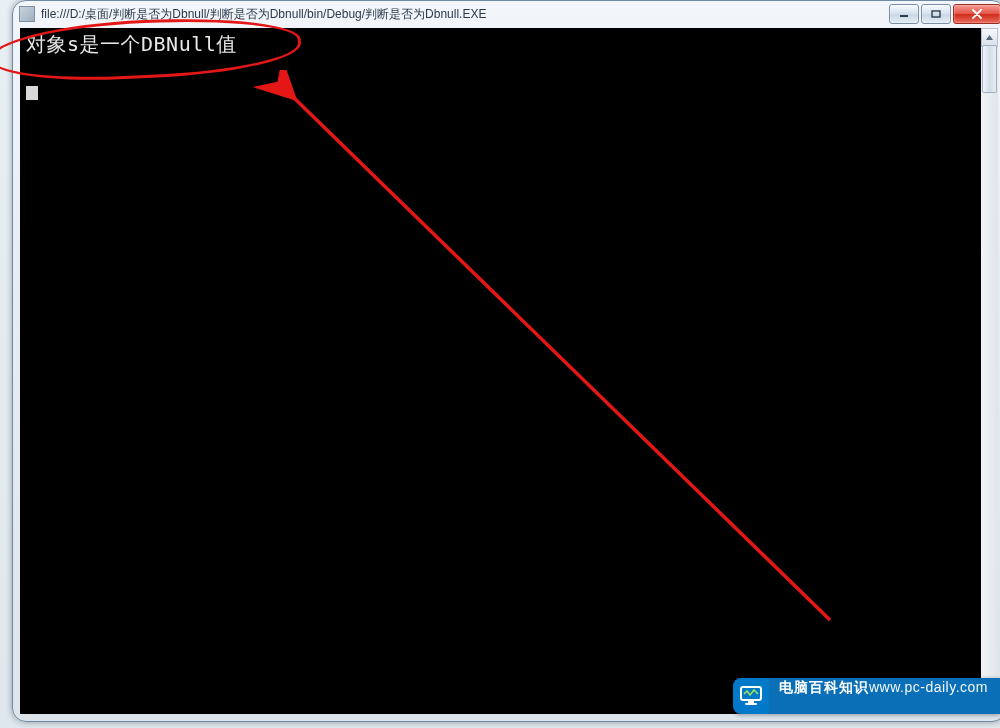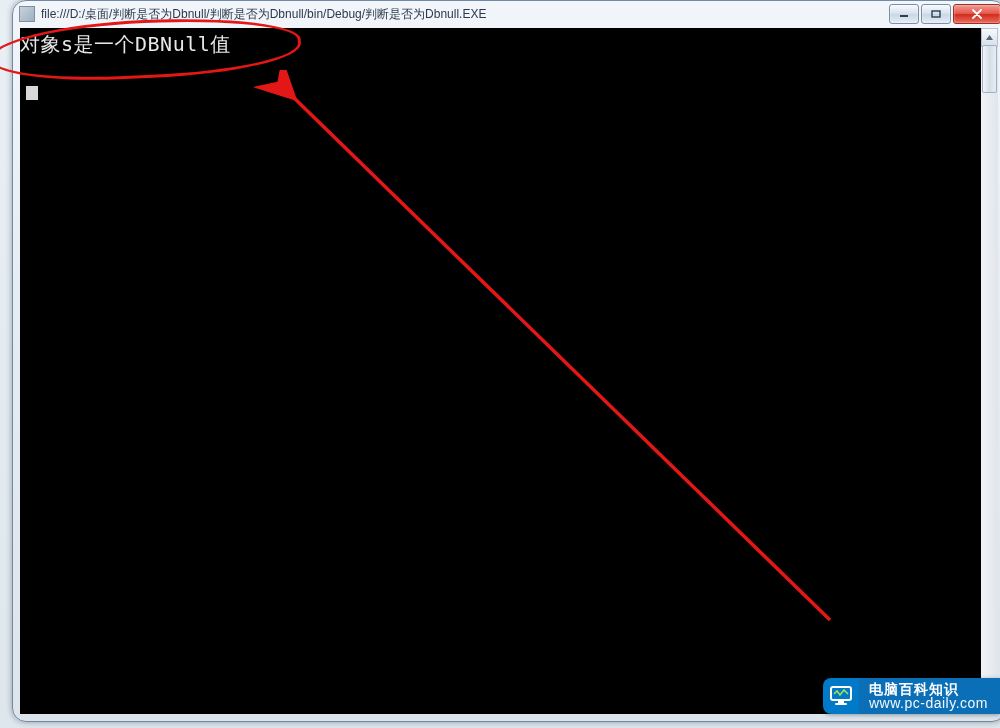--- a/index.html
+++ b/index.html
@@ -12,38 +12,38 @@
 .title{flex:1;font-size:12px;color:#2b3a4b;white-space:nowrap;overflow:hidden;text-overflow:ellipsis}
 .winbtns{display:flex;gap:2px}
 .winbtn{width:32px;height:18px;border:1px solid #7a8fa6;border-radius:3px;background:linear-gradient(180deg,#f7fbff,#d6e1ec 48%,#c9d6e4 52%,#e4edf6);display:flex;align-items:center;justify-content:center;font-size:10px;color:#2e3d50;box-shadow:0 0 2px rgba(255,255,255,.7) inset}
 .winbtn.close{width:46px;background:linear-gradient(180deg,#f39a93,#e45749 48%,#d22c1c 52%,#e76b5d);border-color:#9c2f24;color:#fff}
 .winbtn.max{width:28px}
 .winbtn.min{width:28px}
 .winbtn svg{display:block}
 
 
 .client{position:absolute;left:7px;top:27px;right:7px;bottom:7px;background:#000;overflow:hidden}
-.console-line{color:#e8e8e8;font-family:"NSimSun","SimSun","Consolas",monospace;font-size:20px;line-height:24px;padding:4px 4px 0 0;letter-spacing:.5px}
+.console-line{color:#e8e8e8;font-family:"NSimSun","SimSun","Consolas",monospace;font-size:20px;line-height:24px;padding:4px 4px 0 6px;letter-spacing:.5px}
 .cursor{position:absolute;left:6px;top:58px;width:12px;height:14px;background:#d8d8d8}
 
 
 .vscroll{position:absolute;right:7px;top:27px;width:17px;bottom:7px;background:linear-gradient(90deg,#f1f3f6,#e1e5ea)}
 .vbtn{height:17px;background:linear-gradient(180deg,#f6f8fb,#d9e0e8);border:1px solid #b7c2ce;display:flex;align-items:center;justify-content:center;color:#56697e;font-size:8px}
 .vtrack{position:absolute;top:17px;bottom:17px;left:0;right:0}
 .vthumb{position:absolute;top:0;left:1px;right:1px;height:46px;border:1px solid #9fb0c2;border-radius:2px;background:linear-gradient(90deg,#f3f6fa,#d4dde7 50%,#e7edf4)}
 .vbtn.bottom{position:absolute;bottom:0;left:0;right:0}
 
 
 .anno-ellipse{position:absolute;left:-10px;top:20px;width:305px;height:52px;border:3px solid #e41717;border-radius:56% 56% 54% 46% / 62% 50% 54% 48%;transform:rotate(-2.5deg);pointer-events:none}
 .anno-arrow{position:absolute;left:240px;top:70px;pointer-events:none}
 
 
 .wm{position:absolute;right:0;bottom:14px;display:flex;align-items:stretch;height:36px;filter:drop-shadow(0 1px 2px rgba(0,0,0,.35))}
 .wm-ico{width:36px;background:#0079c8;border-radius:8px 0 0 8px;display:flex;align-items:center;justify-content:center}
-.wm-txt{background:#0b6fb8;color:#fff;padding:2px 12px 2px 10px;font-size:12px;line-height:14px;display:flex;flex-direction:column;justify-content:center}
+.wm-txt{background:#0b6fb8;color:#fff;padding:2px 12px 2px 10px;font-size:12px;line-height:14px;display:flex;flex-direction:row;justify-content:center}
 .wm-txt .l1{font-weight:700;font-size:14px;letter-spacing:1px}
 .wm-txt .l2{font-size:14px;opacity:.95;letter-spacing:.5px}
 </style>
 </head>
 <body>
 
 <div class="desktop">
 
   <div class="win">
     <div class="titlebar">

